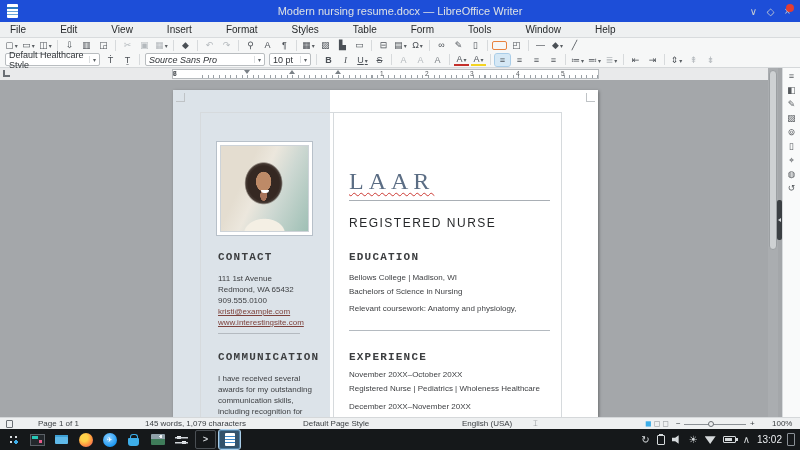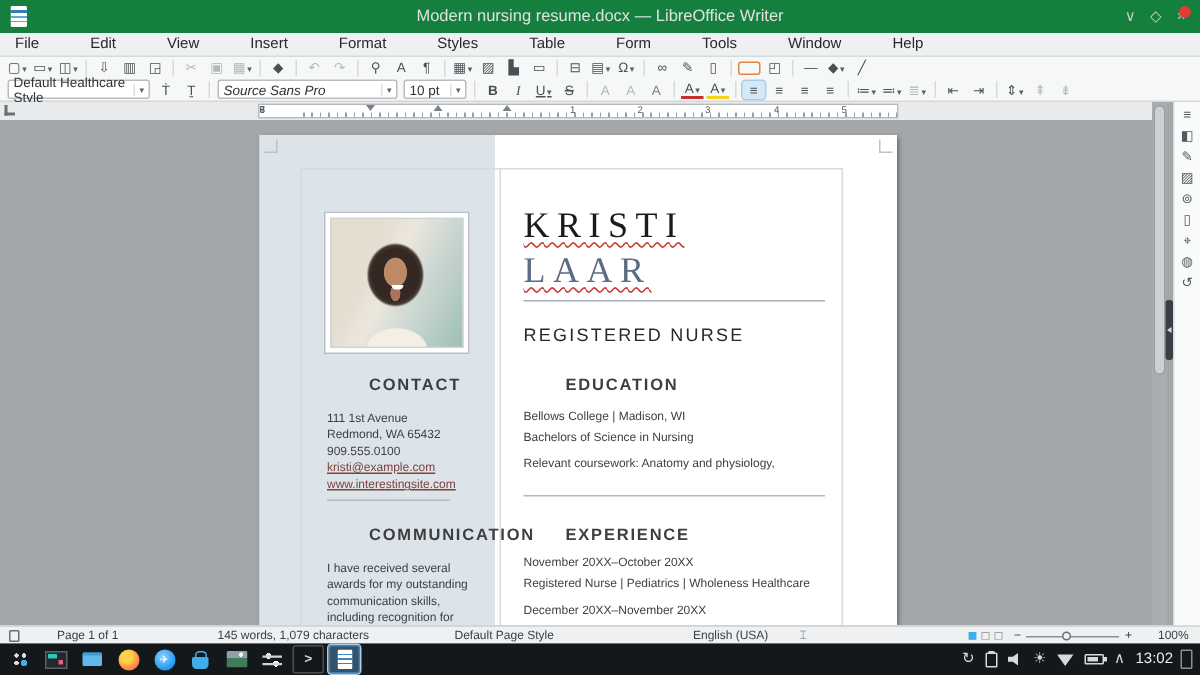--- a/index.html
+++ b/index.html
@@ -2,21 +2,21 @@
 <html><head>
 <meta charset="utf-8">
 <style>
   * { margin:0; padding:0; box-sizing:border-box; }
   html,body { width:800px; height:450px; }
   .screen { position:relative; width:800px; height:450px; overflow:hidden;
             font-family:"Liberation Sans", sans-serif; background:#a4a7aa; }
 
   
   .titlebar { position:absolute; left:0; top:0; width:800px; height:22px;
-              background:#15803d; color:#dde1e4; }
+              background:#1d4ed8; color:#dde1e4; }
   .app-ic { position:absolute; left:7px; top:4px; width:11px; height:14px;
             background:#fff; border-radius:1px;
             background-image:linear-gradient(transparent 3px,#2f7cc0 3px 5px,transparent 5px 7px,#6aa5d8 7px 8px,transparent 8px 10px,#6aa5d8 10px 11px,transparent 11px); }
   .title { position:absolute; left:0; right:0; top:0; text-align:center; font-size:11px; line-height:22px; }
   .winctl { position:absolute; right:4px; top:0; height:22px; display:flex; align-items:center; }
   .winctl .wc { width:17px; text-align:center; font-size:10px; color:#c8cdd1; cursor:default; }
 
   
   .menubar { position:absolute; left:0; top:22px; width:800px; height:16px;
              background:#eef0f1; border-bottom:1px solid #d8dbdd; display:flex; padding-left:3px;gap:20px; }
@@ -91,22 +91,22 @@
 
   .name1, .name2 { position:absolute; left:176px; font-family:"Liberation Serif",serif;
                    font-size:24px; letter-spacing:5px; line-height:26px;
                    text-decoration:underline; text-decoration-style:wavy;
                    text-decoration-color:#cc3a34; text-decoration-thickness:1px; text-underline-offset:3px; }
   .name1 { top:48px; color:#1b1b1b; }
   .name2 { top:78px; color:#5b6d84; }
   .name-line { position:absolute; left:176px; top:110px; width:201px; height:1px; background:#a9afb5; }
   .role { position:absolute; left:176px; top:126px; font-size:12px; letter-spacing:1.5px; color:#26282a; }
 
-  .sec { position:absolute; font-family:Liberation Sans, sans-serif; font-weight:600;
-         font-size:11px; letter-spacing:1.2px; color:#3c3e40;margin-left:28px; }
+  .sec { position:absolute; font-family:Liberation Mono, monospace; font-weight:600;
+         font-size:11px; letter-spacing:1.2px; color:#3c3e40; }
   .sec-contact { left:45px; top:161px; }  .sec-edu { left:176px; top:161px; }
   .sec-comm { left:45px; top:261px; }     .sec-exp { left:176px; top:261px; }
 
   .btxt { font-size:8px; line-height:11px; color:#3d3f42; }
   .contact-lines { position:absolute; left:45px; top:183px; width:100px; }
   .tline { display:block; font-size:8px; line-height:11px; color:#3d3f42; }
   .doc-link { display:block; font-size:8px; line-height:11px; color:#7e423c; text-decoration:underline; }
   .div-left { position:absolute; left:45px; top:243px; width:82px; height:1px; background:#b4bac0; }
   .div-right { position:absolute; left:176px; top:240px; width:201px; height:1px; background:#b4bac0; }
   .comm-lines { position:absolute; left:45px; top:283px; width:100px; }
@@ -350,21 +350,20 @@
       <div class="tbl-v" style="left:27px"></div>
       <div class="tbl-v" style="left:160px"></div>
       <div class="tbl-v" style="left:388px"></div>
 
       <div class="photo-frame">
         <div class="photo">
           <span class="smile"></span>
         </div>
       </div>
 
-      <div class="name1">KRISTI</div>
       <div class="name2">LAAR</div>
       <div class="name-line"></div>
       <div class="role">REGISTERED NURSE</div>
 
       <div class="sec sec-contact">CONTACT</div>
       <div class="contact-lines">
           <span class="tline">111 1st Avenue</span>
           <span class="tline">Redmond, WA 65432</span>
           <span class="tline">909.555.0100</span>
         </div>

